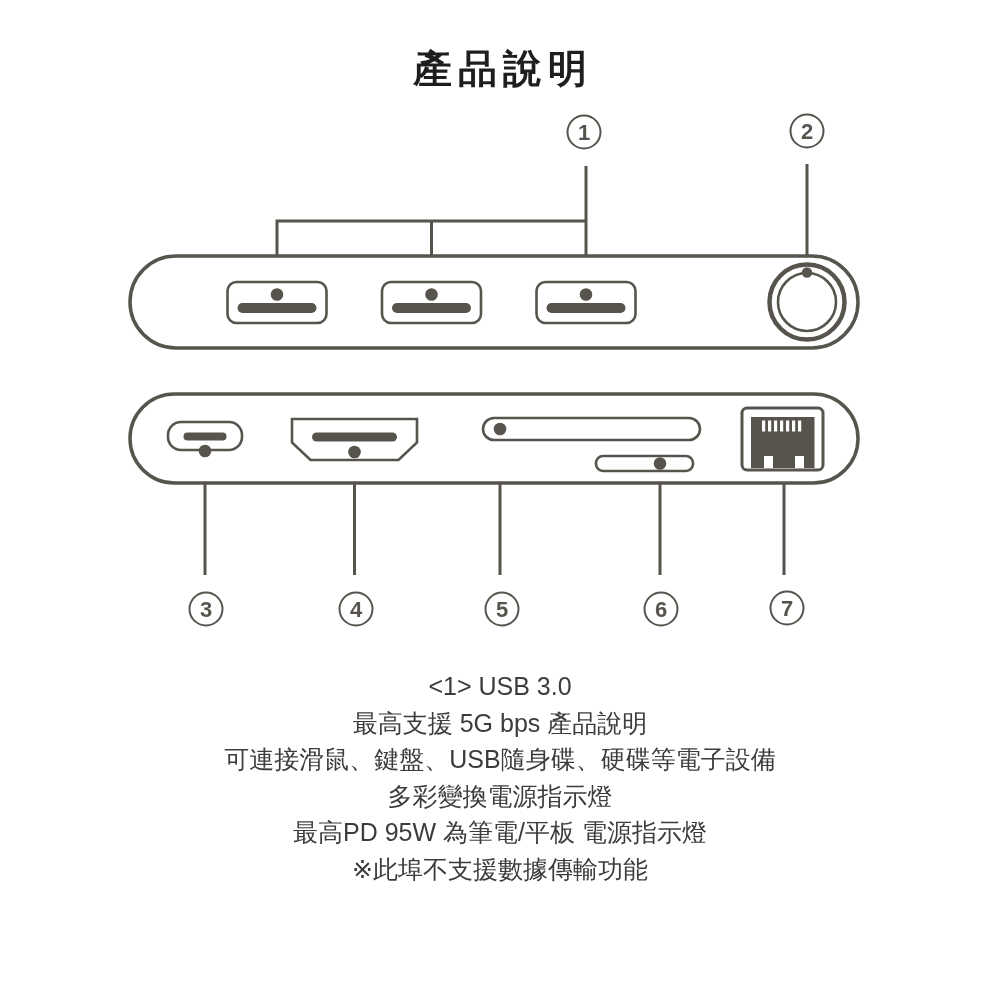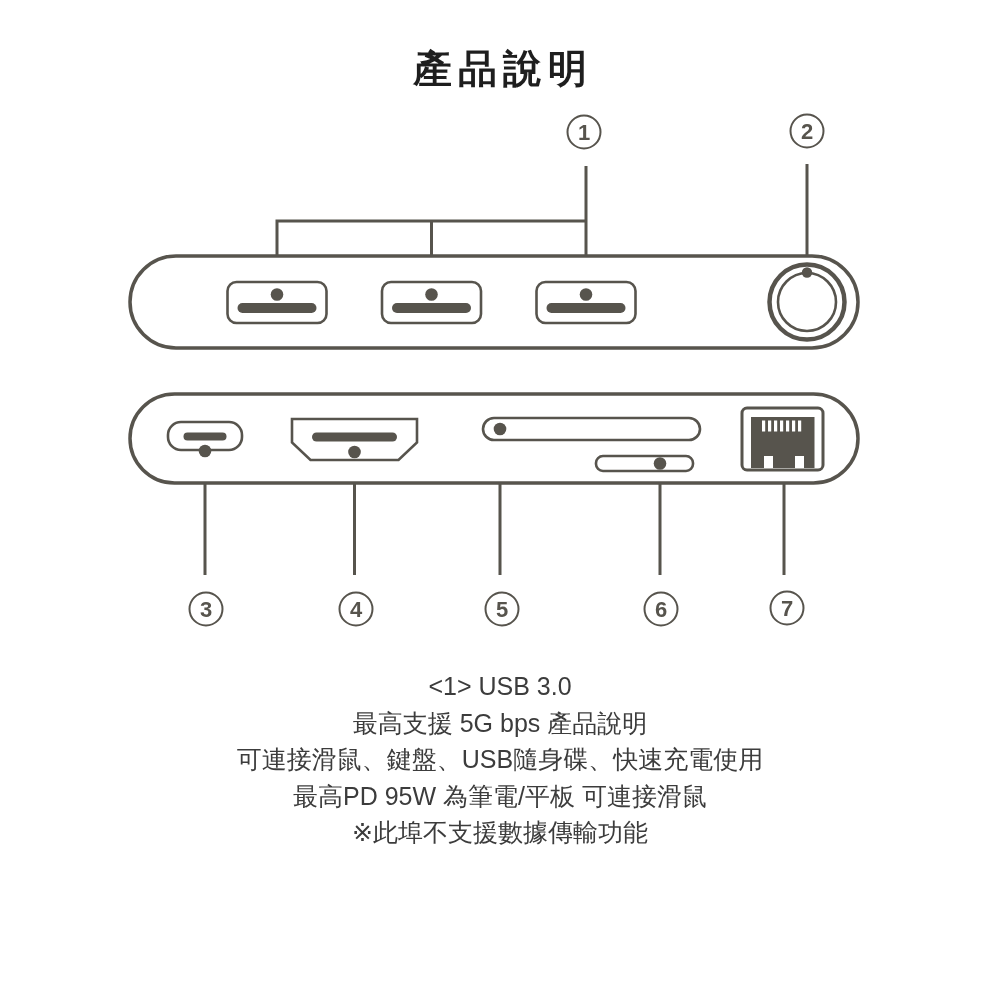--- a/index.html
+++ b/index.html
@@ -163,18 +163,19 @@
   <div class="callout" style="left:807px; top:131px;">2</div>
   <div class="callout" style="left:206px; top:609px;">3</div>
   <div class="callout" style="left:356px; top:609px;">4</div>
   <div class="callout" style="left:502px; top:609px;">5</div>
   <div class="callout" style="left:661px; top:609px;">6</div>
   <div class="callout" style="left:787px; top:608px;">7</div>
 
   <div class="desc">
     <div class="desc-line">&lt;1&gt; USB 3.0</div>
     <div class="desc-line">最高支援 5G bps 產品說明</div>
-    <div class="desc-line">可連接滑鼠、鍵盤、USB隨身碟、快速充電使用</div>
-    <div class="desc-line">最高PD 95W 為筆電/平板 可連接滑鼠</div>
+    <div class="desc-line">可連接滑鼠、鍵盤、USB隨身碟、硬碟等電子設備</div>
+    <div class="desc-line">多彩變換電源指示燈</div>
+    <div class="desc-line">最高PD 95W 為筆電/平板 電源指示燈</div>
     <div class="desc-line">※此埠不支援數據傳輸功能</div>
   </div>
 
 </div>
 
 </body></html>

